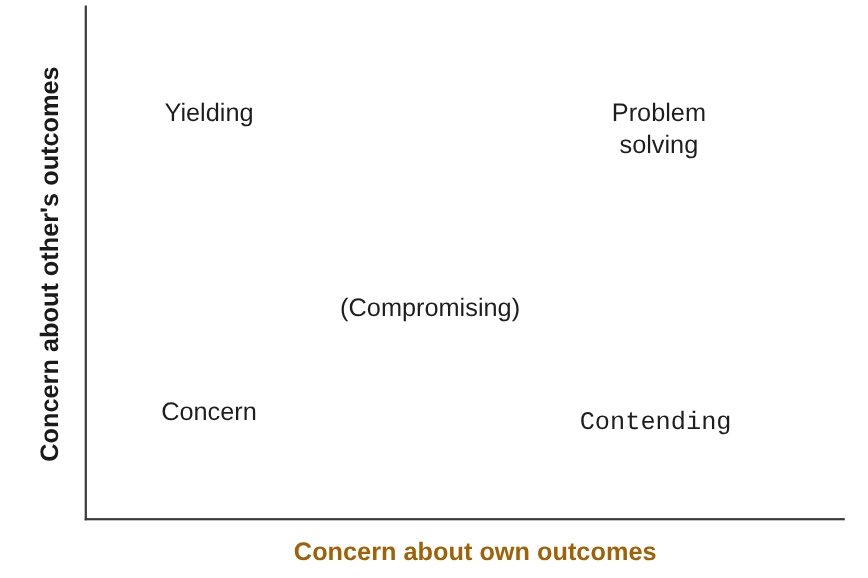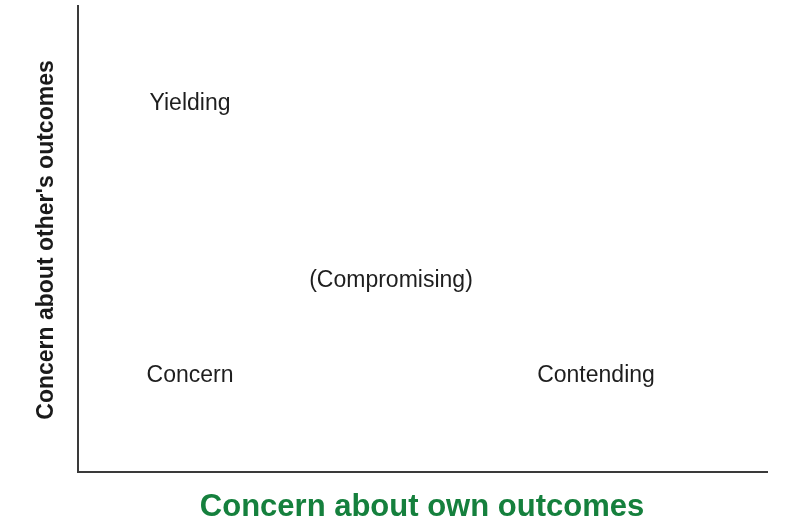--- a/index.html
+++ b/index.html
@@ -36,27 +36,27 @@
       left: 45px;
       top: 240px;
       transform: translate(-50%, -50%) rotate(-90deg);
       white-space: nowrap;
       font-weight: bold;
       font-size: 23px;
       color: #1a1a1a;
     }
     .x-label {
       position: absolute;
-      left: 422px;
+      left: 432px;
       top: 488px;
       transform: translateX(-50%);
       white-space: nowrap;
       font-weight: bold;
-      font-size: 31px;
-      color: #15803d;
+      font-size: 23px;
+      color: #a16207;
     }
     .strategy {
       position: absolute;
       font-size: 23px;
       line-height: 29px;
       text-align: center;
       white-space: nowrap;
       transform: translateX(-50%);
       color: #1e1e1e;
     }
@@ -68,20 +68,22 @@
 <div>
   <div class="axis-y"></div>
   <div class="axis-x"></div>
 
   <div class="y-label">Concern about other's outcomes</div>
   <div class="x-label">Concern about own outcomes</div>
 
   <div class="strategy" style="left:190px; top:88px;">Yielding</div>
 
   <div class="strategy" style="left:599px; top:88px;">
+    <span class="line">Problem</span>
+    <span class="line">solving</span>
   </div>
 
   <div class="strategy" style="left:391px; top:225px;margin-top:40px;">(Compromising)</div>
 
   <div class="strategy" style="left:190px; top:360px;">Concern</div>
 
-  <div class="strategy" style="left:596px; top:360px;">Contending</div>
+  <div class="strategy" style="left:596px; top:370px;font-family:Liberation Mono, monospace;">Contending</div>
 </div>
 
 </body></html>

